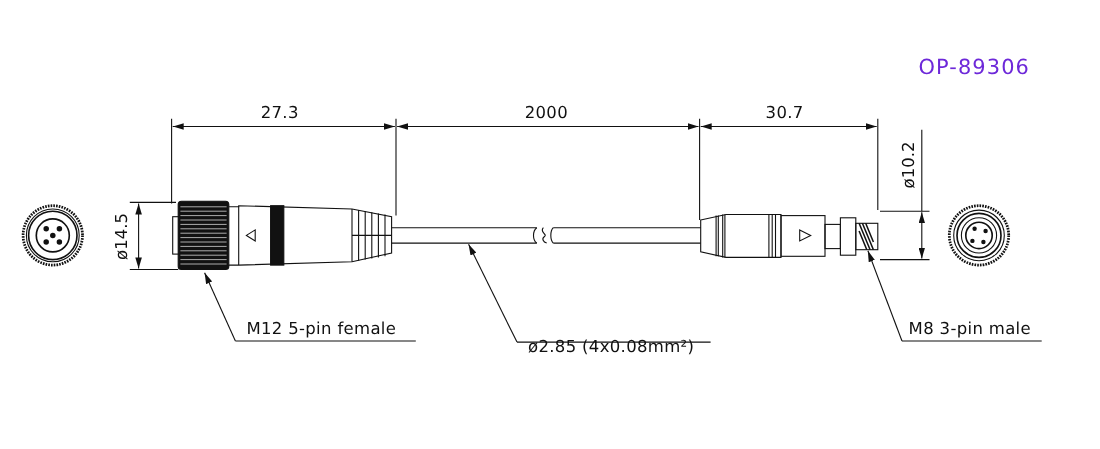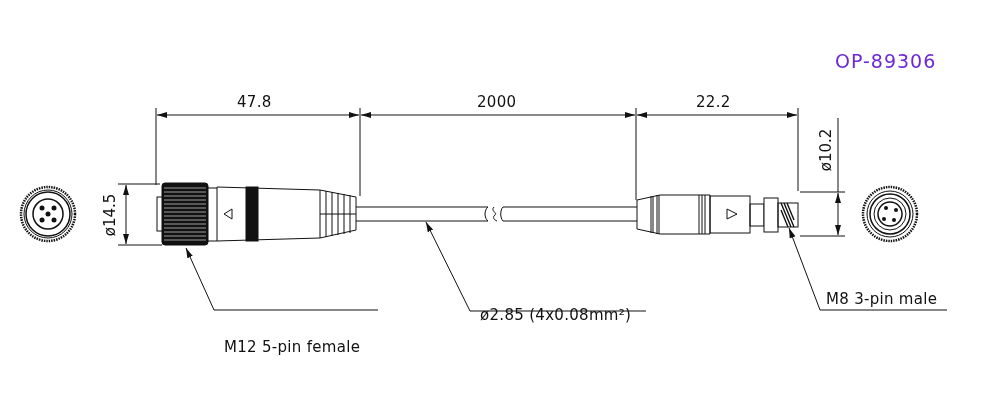--- a/index.html
+++ b/index.html
@@ -149,22 +149,22 @@
           <circle cx="896" cy="210" r="2"></circle>
         <circle cx="884" cy="219" r="2"></circle>
           <circle cx="894" cy="220" r="2"></circle>
       </g>
     </g>
   </g>
 </svg>
 
 <div class="title" style="left:835px;top:50px;">OP-89306</div>
 
-<div class="lbl" style="left:237px;top:93px;">47.8</div>
+<div class="lbl" style="left:237px;top:93px;">27.3</div>
 <div class="lbl" style="left:477px;top:93px;">2000</div>
-<div class="lbl" style="left:696px;top:93px;">22.2</div>
+<div class="lbl" style="left:696px;top:93px;">30.7</div>
 
 <div class="vlbl" style="left:82px;top:206px;width:56px;text-align:center;">ø14.5</div>
 <div class="vlbl" style="left:798px;top:141px;width:56px;text-align:center;">ø10.2</div>
 
-<div class="lbl" style="left:224px;top:290px;margin-top:48px;">M12 5-pin female</div>
+<div class="lbl" style="left:224px;top:290px;">M12 5-pin female</div>
 <div class="lbl" style="left:480px;top:306px;">ø2.85 (4x0.08mm²)</div>
 <div class="lbl" style="left:826px;top:290px;">M8 3-pin male</div>
 
 </body></html>

